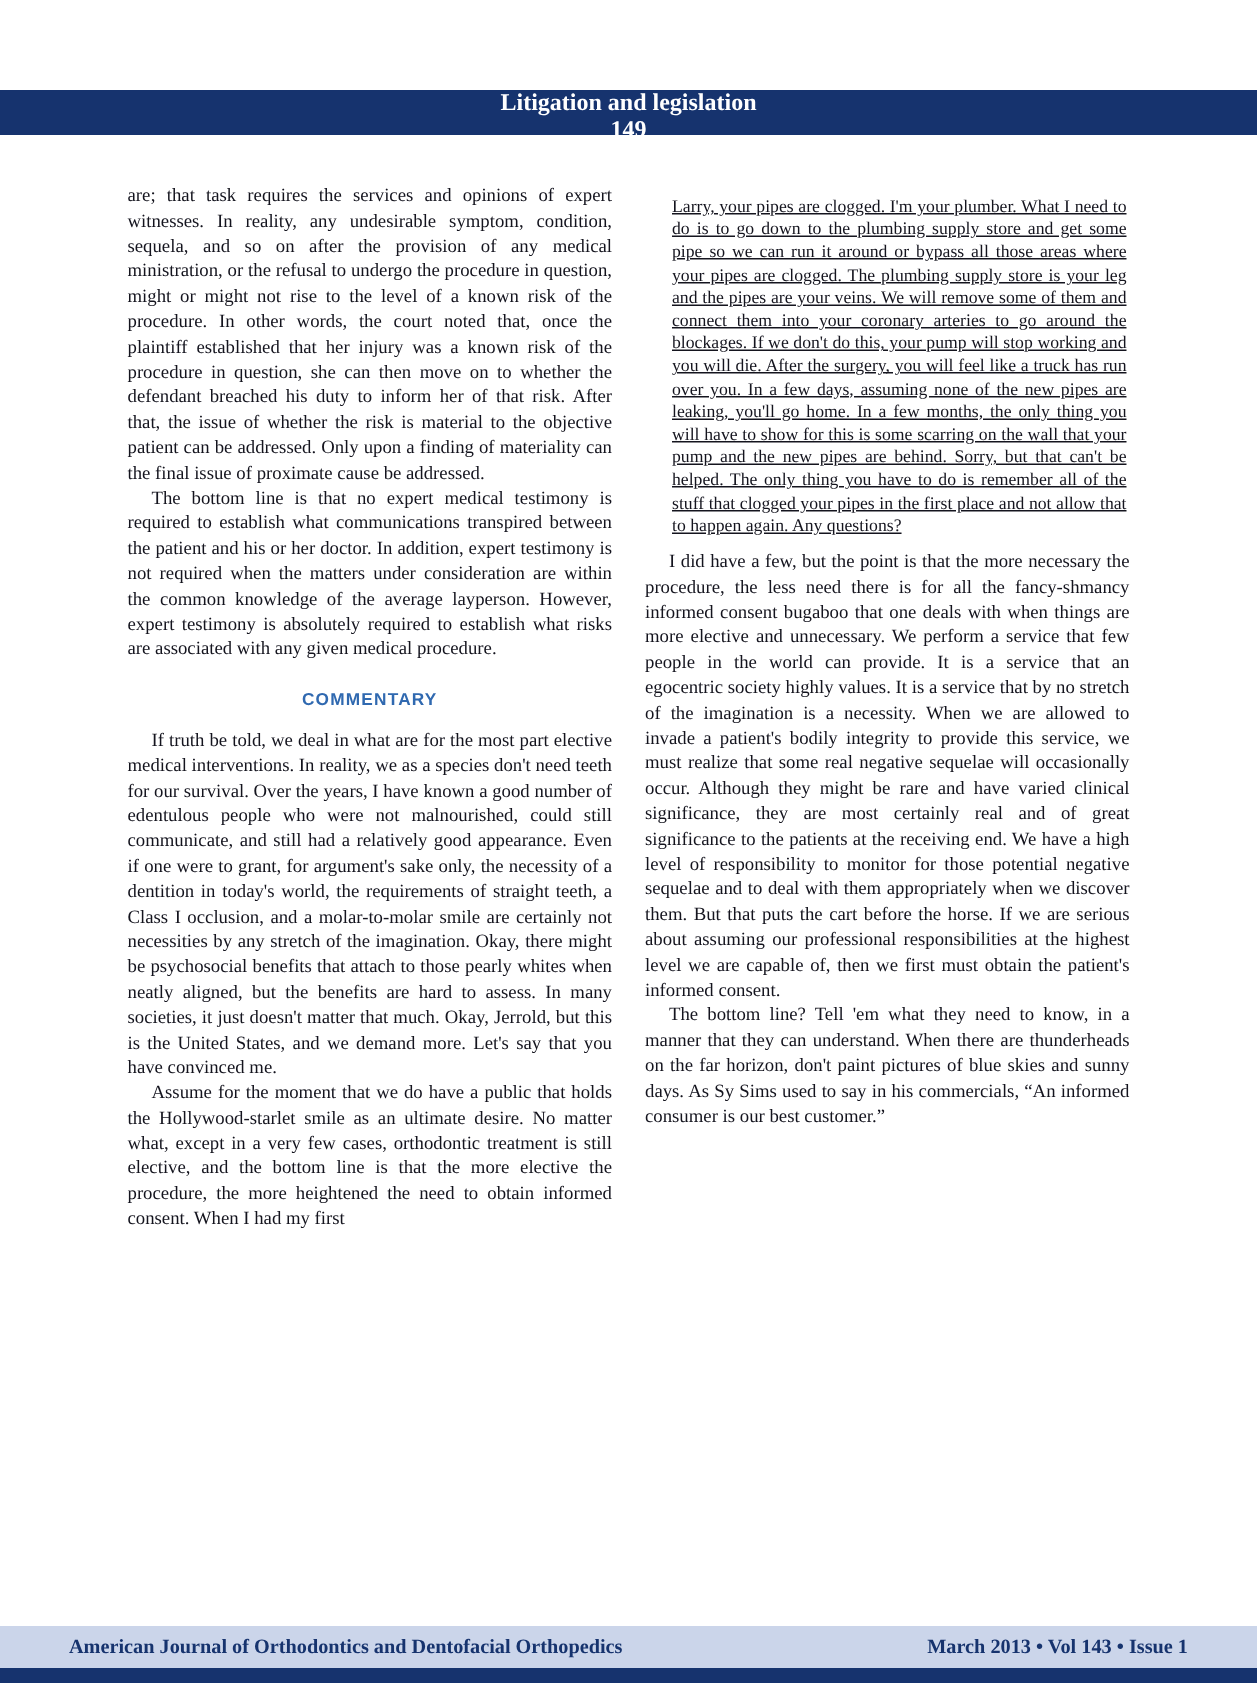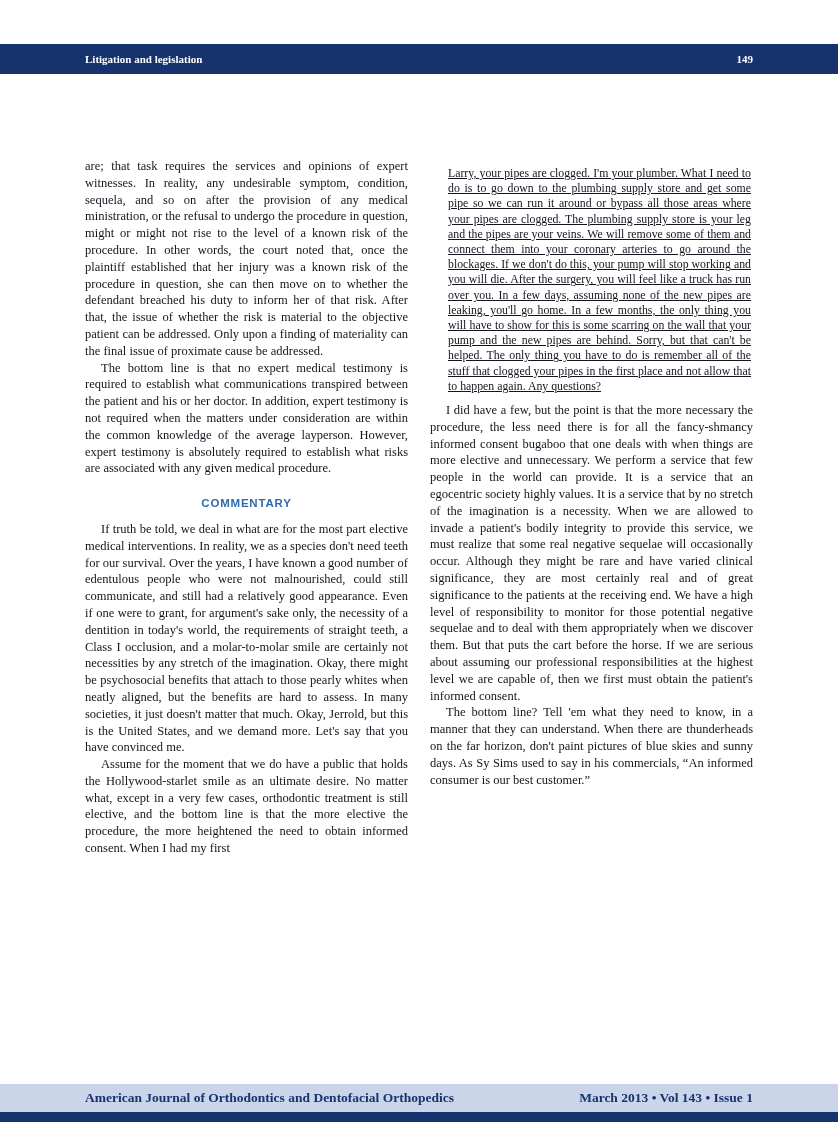--- a/index.html
+++ b/index.html
@@ -11,48 +11,48 @@
     position: relative;
     width: 838px;
     height: 1122px;
     background: #ffffff;
     overflow: hidden;
     font-family: "Liberation Serif", serif;
     color: #14141e;
   }
   .header-bar {
     position: absolute;
-    top: 44px;
+    top: 60px;
     left: 0;
     right: 0;
     height: 30px;
     background: #16336e;
     color: #ffffff;
     display: flex;
     align-items: center;
     justify-content: space-between;
     padding: 0 85px;
     box-sizing: border-box;
-    font-size: 11px;
+    font-size: 16px;
     font-weight: bold;
+    flex-direction: column;
   }
   .columns {
     position: absolute;
     top: 122px;
     left: 85px;
     width: 668px;
     display: flex;
     gap: 22px;
   }
   .col {
     width: 323px;
     font-size: 12.5px;
     line-height: 16.8px;
     text-align: justify;
-    margin-top: 36px;
   }
   .col p {
     margin: 0;
   }
   .col p.indent {
     text-indent: 16px;
   }
   .section-heading {
     font-family: "Liberation Sans", sans-serif;
     font-size: 11.5px;
@@ -73,21 +73,21 @@
     position: absolute;
     left: 0;
     right: 0;
     bottom: 10px;
     height: 28px;
     background: #cbd5ea;
     color: #16336e;
     display: flex;
     align-items: center;
     justify-content: space-between;
-    padding: 0 85px;
+    padding: 0 46px;
     box-sizing: border-box;
     font-size: 13.5px;
     font-weight: bold;
   }
   .footer-strip {
     position: absolute;
     left: 0;
     right: 0;
     bottom: 0;
     height: 10px;

